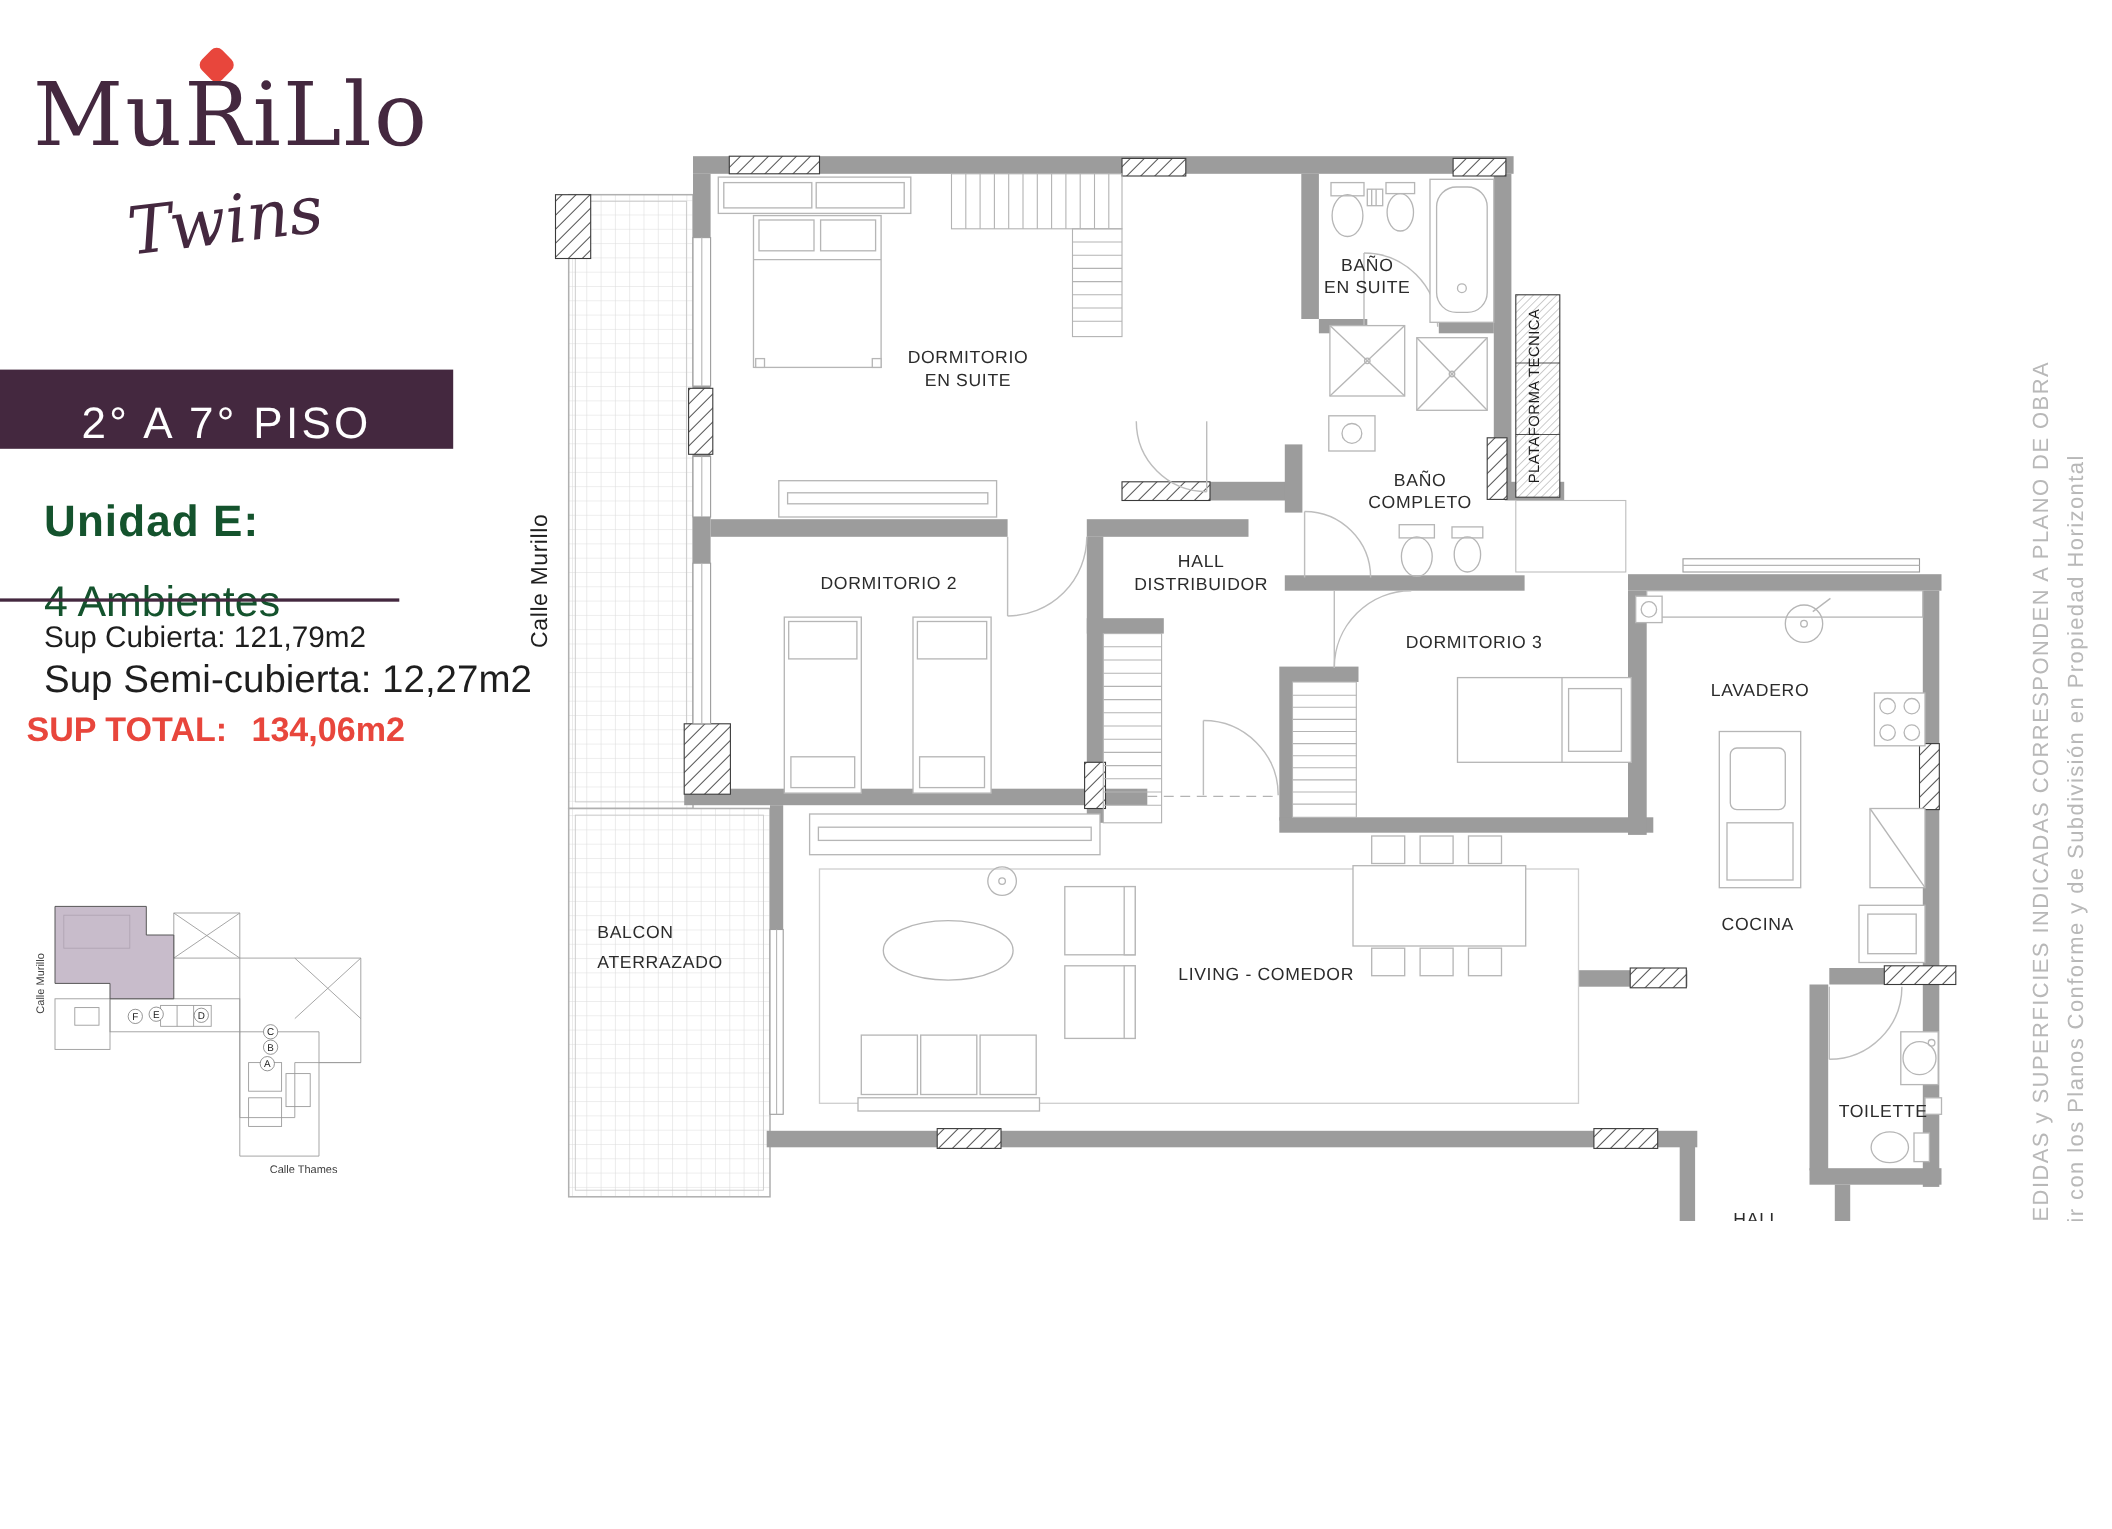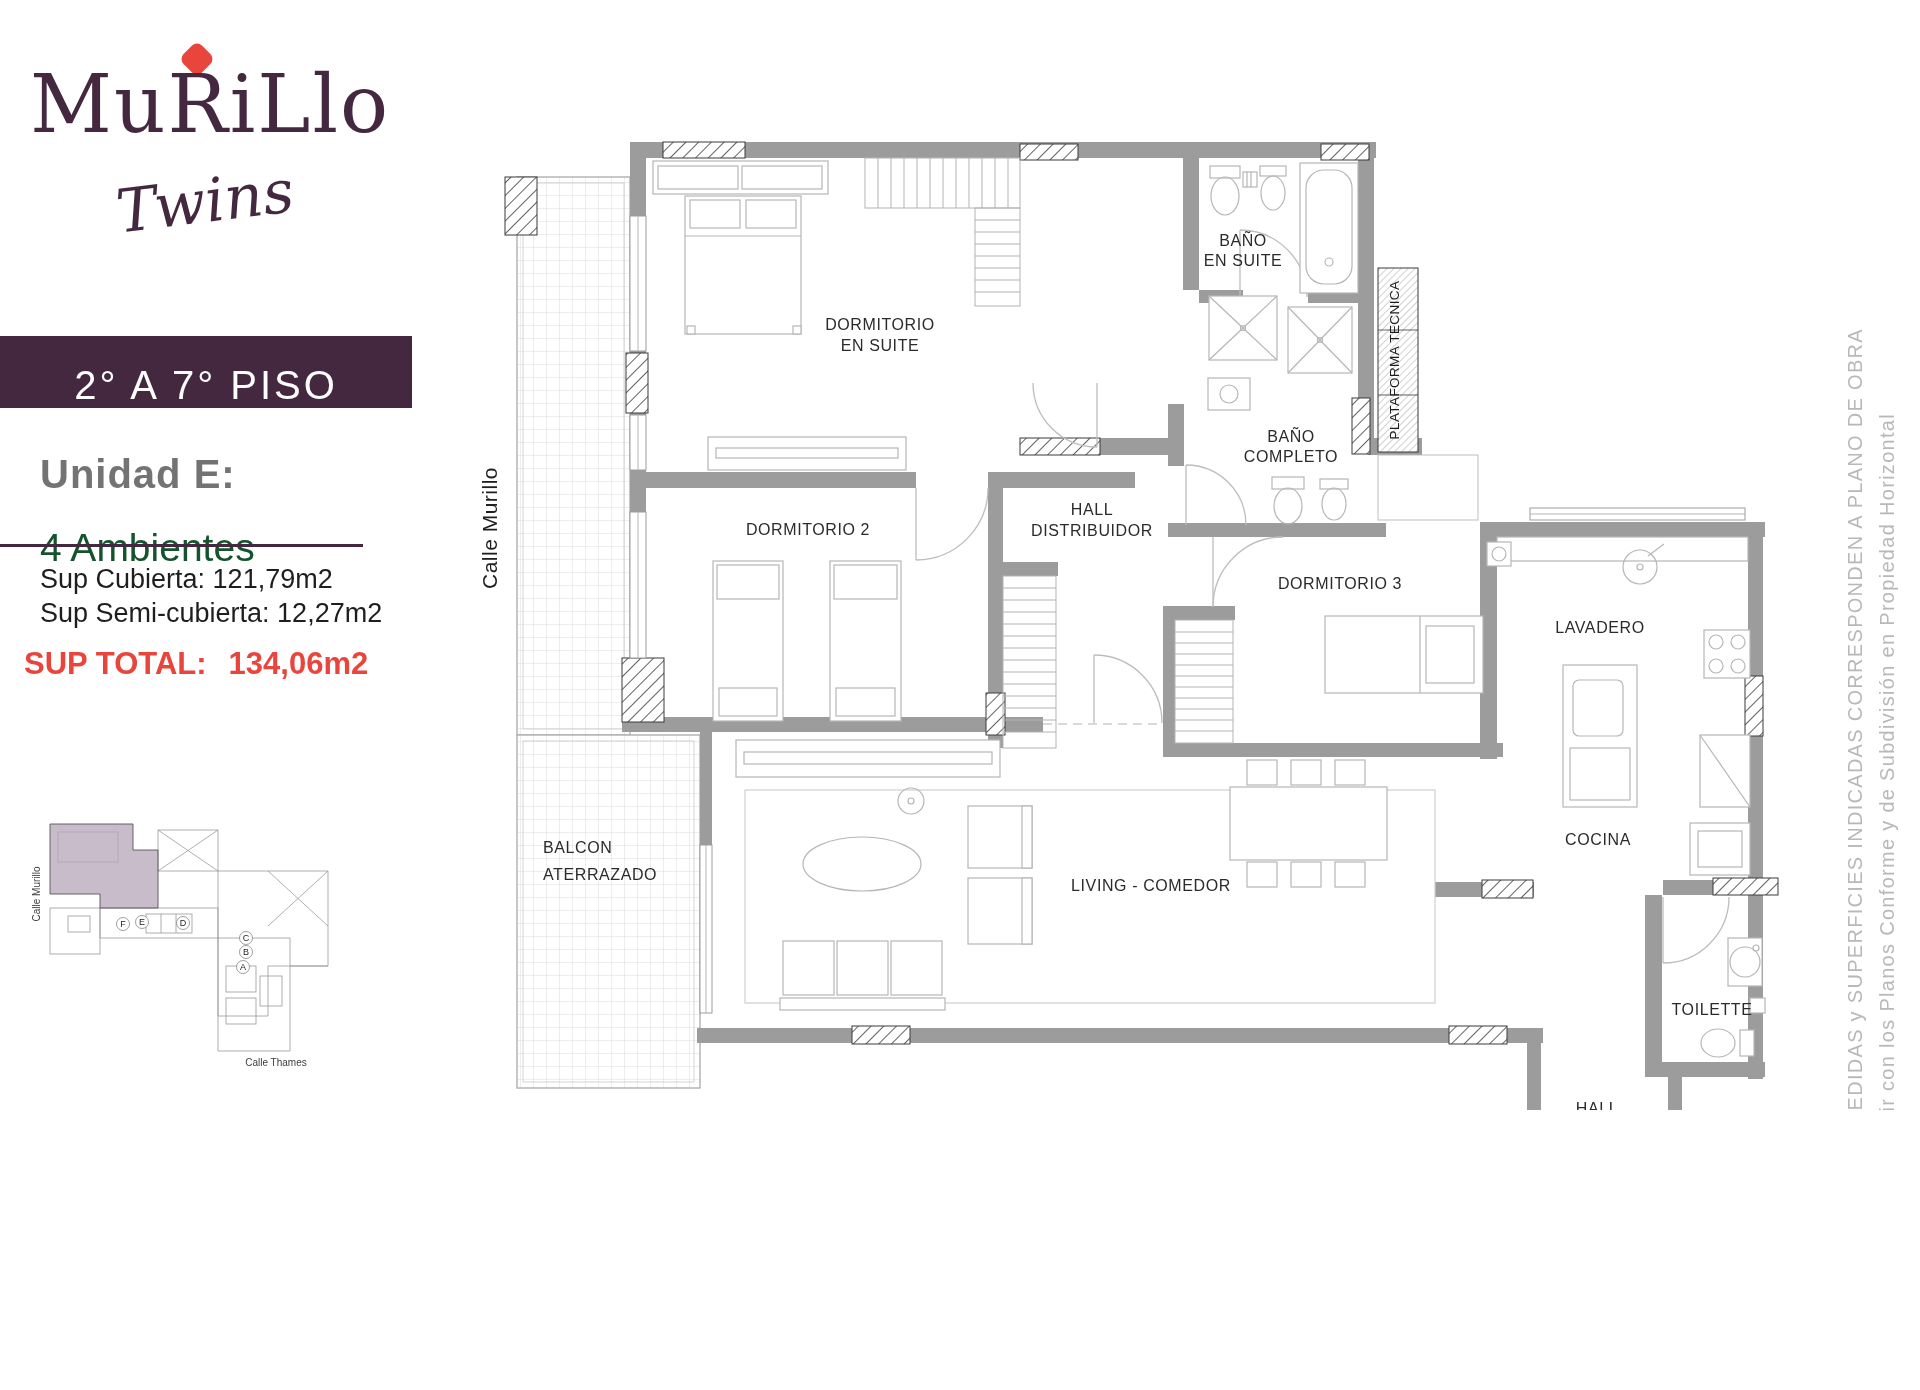--- a/index.html
+++ b/index.html
@@ -11,25 +11,25 @@
   .logo-name{position:absolute;left:30px;top:58px;width:360px;
              font-family:"DejaVu Serif",serif;font-size:80px;color:#44283f;
              letter-spacing:2px;font-weight:400;}
   .logo-tagline{position:absolute;left:116px;top:166px;
                 font-family:"DejaVu Serif",serif;font-style:italic;font-size:60px;
                 color:#44283f;transform:rotate(-7deg);}
   .floor-banner{position:absolute;left:0;top:336px;width:412px;height:72px;
                 background:#44283f;display:flex;align-items:flex-end;justify-content:center;}
   .floor-banner span{color:#fff;font-size:40px;letter-spacing:3px;font-weight:400;}
   .unit-title{position:absolute;left:40px;top:452px;font-size:40px;font-weight:bold;
-              color:#737373;letter-spacing:1px;}
+              color:#14532d;letter-spacing:1px;}
   .unit-rooms{position:absolute;left:40px;top:506px;font-size:39px;color:#14532d;margin-top:20px;}
   .unit-divider{position:absolute;left:0;top:544px;width:363px;height:3px;background:#44283f;}
   .sup1{position:absolute;left:40px;top:564px;font-size:27px;color:#1e1e1e;}
-  .sup2{position:absolute;left:40px;top:598px;font-size:27px;color:#1e1e1e;}
+  .sup2{position:absolute;left:40px;top:598px;font-size:35px;color:#1e1e1e;}
   .sup-total{position:absolute;left:24px;top:646px;font-size:31px;font-weight:bold;color:#e8463c;}
   .sup-total .val{margin-left:22px;}
   .mini-map{position:absolute;left:28px;top:816px;}
   .compass{position:absolute;left:122px;top:1178px;}
   
   .plan-svg{position:absolute;left:0;top:0;}
   text{font-family:"Liberation Sans",sans-serif;}
   .room-label{font-size:16px;fill:#2b2b2b;letter-spacing:0.6px;}
   .street-label{font-size:21px;fill:#1f1f1f;letter-spacing:0.5px;}
   .note-text{font-size:20px;fill:#b8b8b8;letter-spacing:1.3px;}

